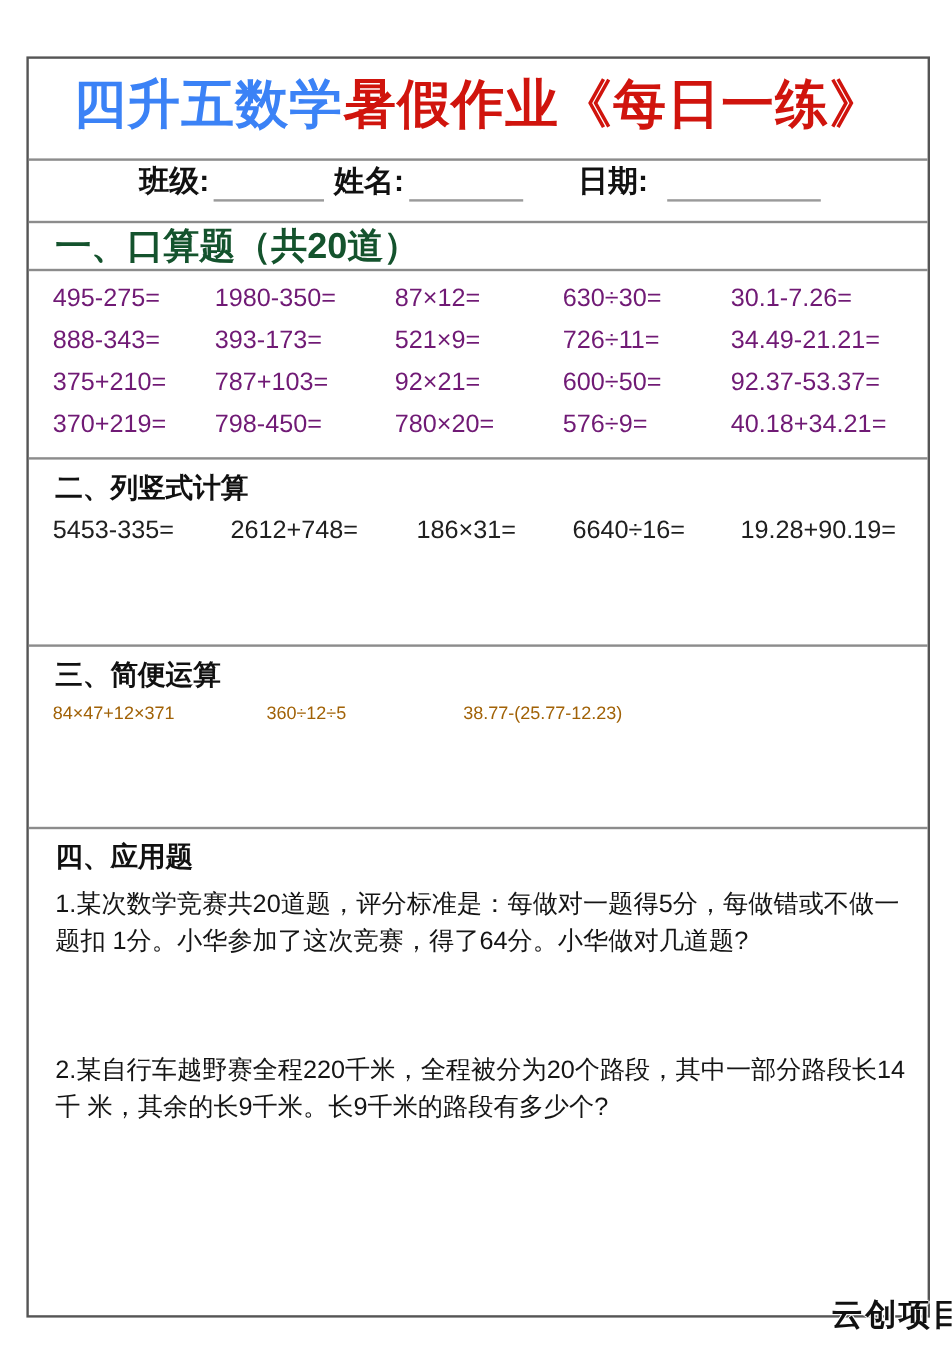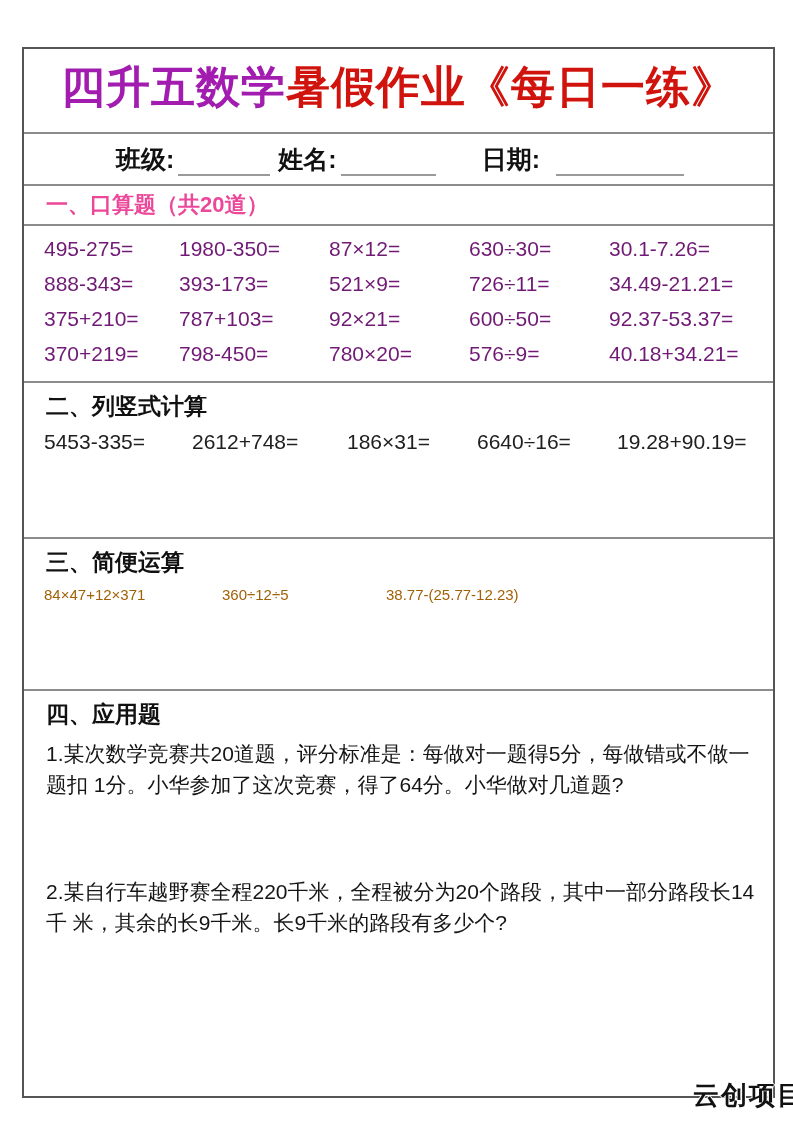--- a/index.html
+++ b/index.html
@@ -26,27 +26,26 @@
     height: 83px;
     display: flex;
     align-items: center;
     justify-content: center;
     padding-bottom: 6px;
     font-size: 44px;
     font-weight: 900;
     letter-spacing: 1px;
     white-space: nowrap;
   }
-  .title-black { color: #a21caf; }
+  .title-black { color: #3b82f6; }
   .title-red { color: #d0140d; }
   .name-row {
     height: 52px;
     border-top: 2px solid #8c8c8c;
     display: flex;
-    align-items: center;
     padding-left: 92px;
     font-size: 25px;
     font-weight: bold;
     color: #111;
   }
   .uline {
     display: inline-block;
     height: 20px;
     margin-top: 12px;
     border-bottom: 2px solid #9a9a9a;
@@ -55,23 +54,23 @@
   .f2 { margin-left: 8px; }
   .u2 { width: 95px; margin-left: 4px; }
   .f3 { margin-left: 46px; }
   .u3 { width: 128px; margin-left: 16px; }
   .sec1-header {
     height: 40px;
     border-top: 2px solid #8c8c8c;
     display: flex;
     align-items: center;
     padding-left: 22px;
-    font-size: 22px;
-    font-weight: bold;
-    color: #ec4899;
+    font-size: 30px;
+    font-weight: bold;
+    color: #14532d;
     text-align: right;
   }
   .sec1-body {
     height: 157px;
     border-top: 2px solid #8c8c8c;
     display: grid;
     grid-template-columns: 135px 150px 140px 140px auto;
     grid-auto-rows: 35px;
     padding: 5px 0 12px 20px;
     font-size: 21px;

